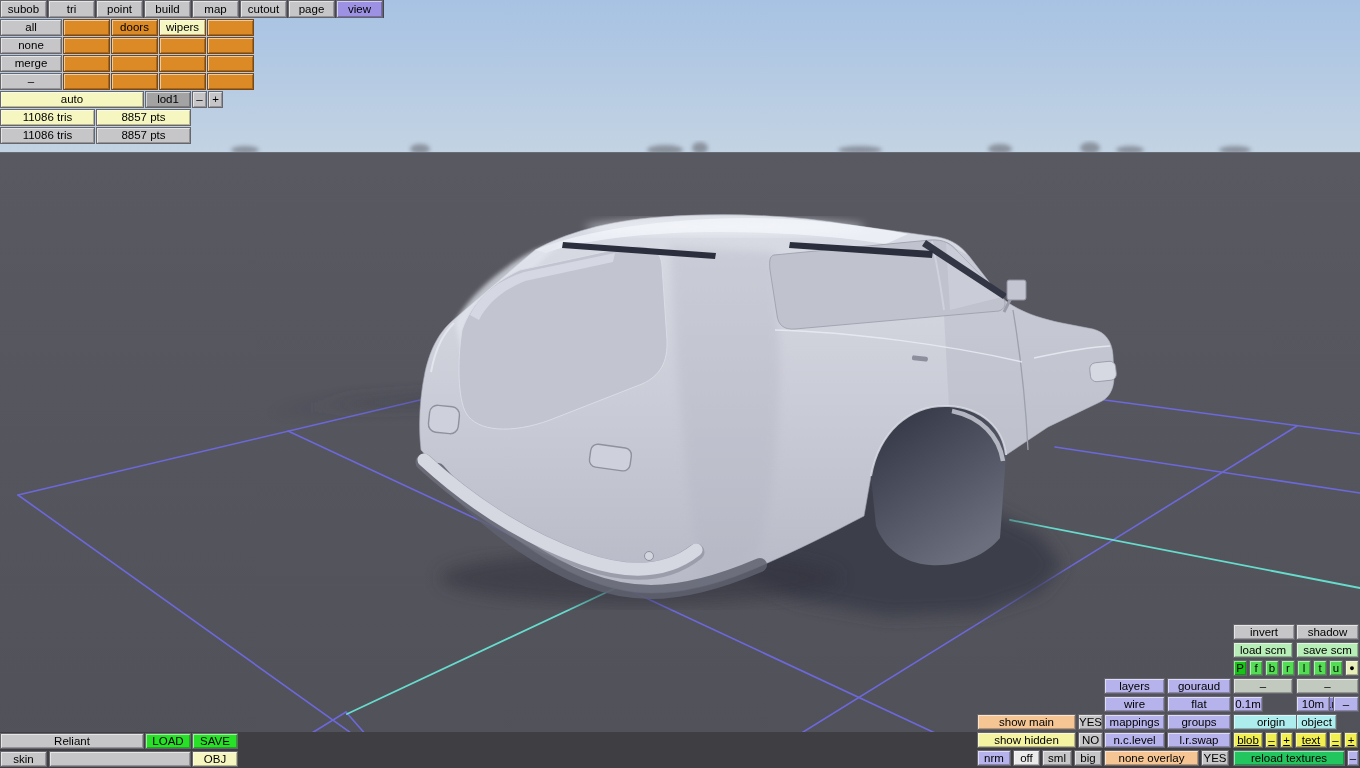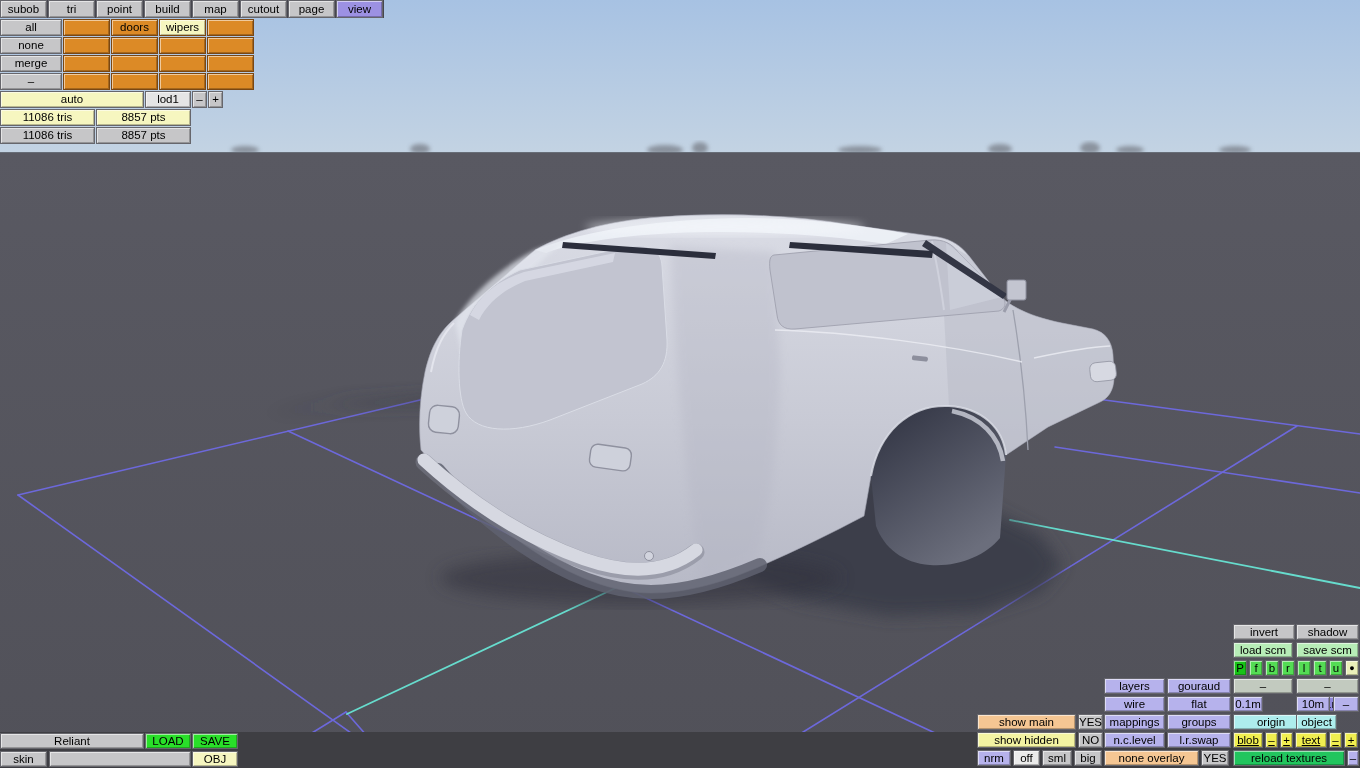--- a/index.html
+++ b/index.html
@@ -9,21 +9,21 @@
   .c{position:absolute;box-sizing:border-box;height:16px;line-height:14px;
      font:500 11.5px/14px "Liberation Sans",sans-serif;text-align:center;color:#000;
      border:1px solid #66666c;
      box-shadow:inset 1px 1px 0 rgba(255,255,255,.55),inset -1px -1px 0 rgba(0,0,0,.25);
      white-space:nowrap;overflow:hidden;cursor:default;}
   .t{height:17px;line-height:15px;}
   .tab{height:18px;line-height:16px;}
   .grey{background:#c6c6c8;}
   .orange{background:#dc8a26;border-color:#7b4712;}
   .cream{background:#f6f6c0;}
-  .tan{background:#e5e5e5;text-align:center;}
+  .tan{background:#a3a3a3;text-align:center;}
   .purpleTab{background:#9c91e3;}
   .lav{background:#b6b2ec;}
   .lavSel{background:#8f87da;}
   .gg{background:#c2cabf;}
   .pgreen{background:#b7edb7;}
   .mint{background:#22c55e;}
   .bgreen{background:#29e029;}
   .green1{background:#17c317;}
   .green2{background:#54dc54;}
   .dotc{background:#e9efb9;font-size:9px;}

